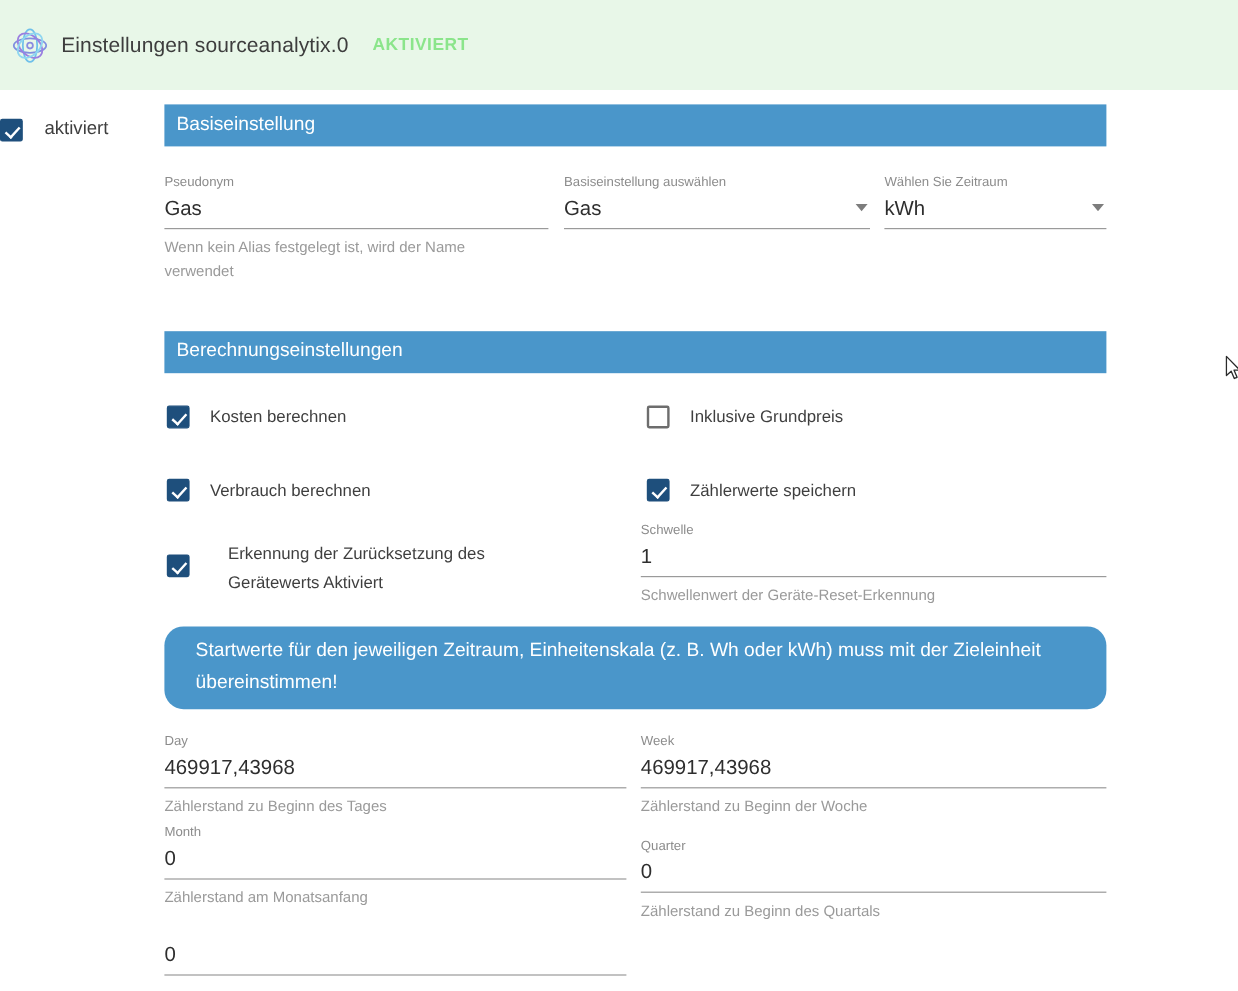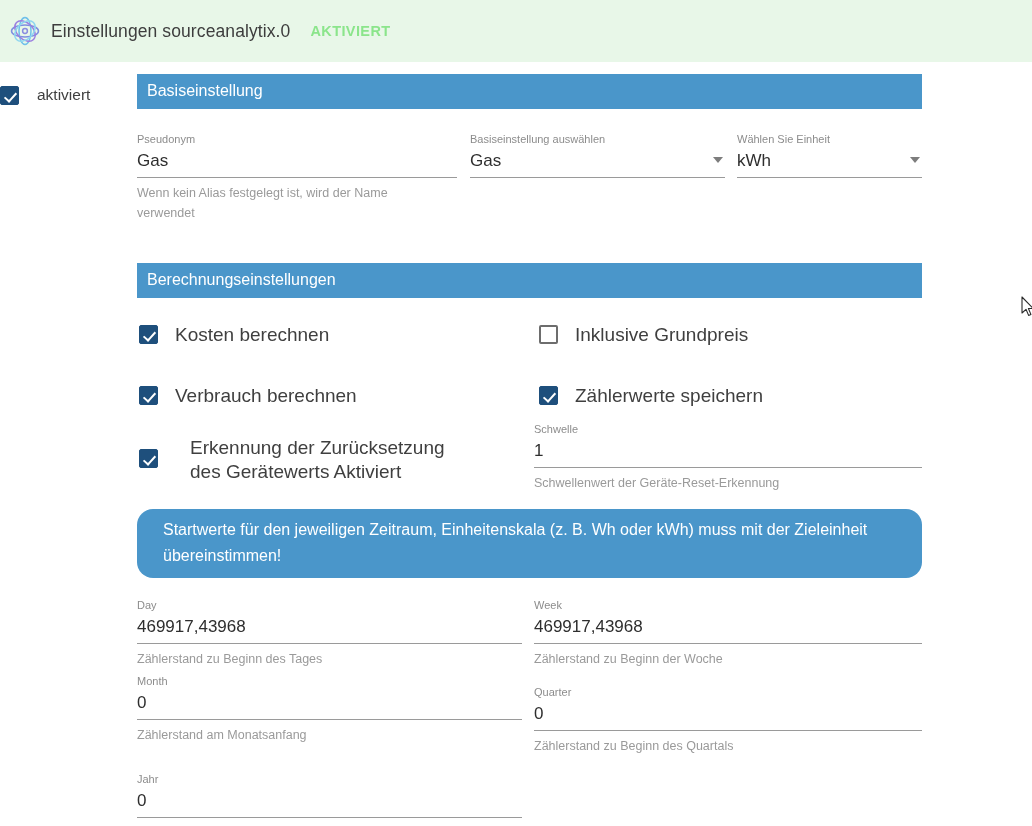--- a/index.html
+++ b/index.html
@@ -12,21 +12,21 @@
     height: 826px;
     background: #ffffff;
     font-family: "Liberation Sans", sans-serif;
     color: #3c3c3c;
     overflow: hidden;
     position: relative;
   }
 
   
   .app-header {
-    height: 62px;
+    height: 75px;
     background: #e8f7e8;
     display: flex;
     align-items: center;
     padding-left: 8px;
     box-sizing: border-box;
   }
   .app-logo {
     width: 34px;
     height: 34px;
     flex: 0 0 34px;
@@ -91,21 +91,21 @@
     position: absolute;
     left: 5.5px;
     top: 2.5px;
     width: 5px;
     height: 10px;
     border: solid #ffffff;
     border-width: 0 2.2px 2.2px 0;
     transform: rotate(42deg);
   }
   .cb-label {
-    font-size: 19px;
+    font-size: 14px;
     color: #3f3f3f;
     margin-left: 17px;
     line-height: 21px;
     max-width: 300px;
   }
   .rail-label {
     font-size: 15.5px;
     color: #3f3f3f;
     margin-left: 18px;
     line-height: 20px;
@@ -224,21 +224,21 @@
 
       <div class="field abs" style="left:333px; top:0px; width:255px;">
         <div class="field-label">Basiseinstellung auswählen</div>
         <div class="field-value select">
           <span>Gas</span>
           <span class="caret"></span>
         </div>
       </div>
 
       <div class="field abs" style="left:600px; top:0px; width:185px;">
-        <div class="field-label">Wählen Sie Einheit</div>
+        <div class="field-label">Wählen Sie Zeitraum</div>
         <div class="field-value select">
           <span>kWh</span>
           <span class="caret"></span>
         </div>
       </div>
 
     </div>
 
     <div class="section-bar" style="margin-top:21px;">Berechnungseinstellungen</div>
 
@@ -299,21 +299,20 @@
         <div class="field-hint" style="max-width:none;">Zählerstand am Monatsanfang</div>
       </div>
 
       <div class="field abs" style="left:397px; top:87px; width:388px;">
         <div class="field-label">Quarter</div>
         <div class="field-value">0</div>
         <div class="field-hint" style="max-width:none;">Zählerstand zu Beginn des Quartals</div>
       </div>
 
       <div class="field abs" style="left:0px; top:174px; width:385px;">
-        <div class="field-label">Jahr</div>
         <div class="field-value">0</div>
 
       </div>
 
     </div>
 
   </div>
 </div>
 
 <span class="cursor">

